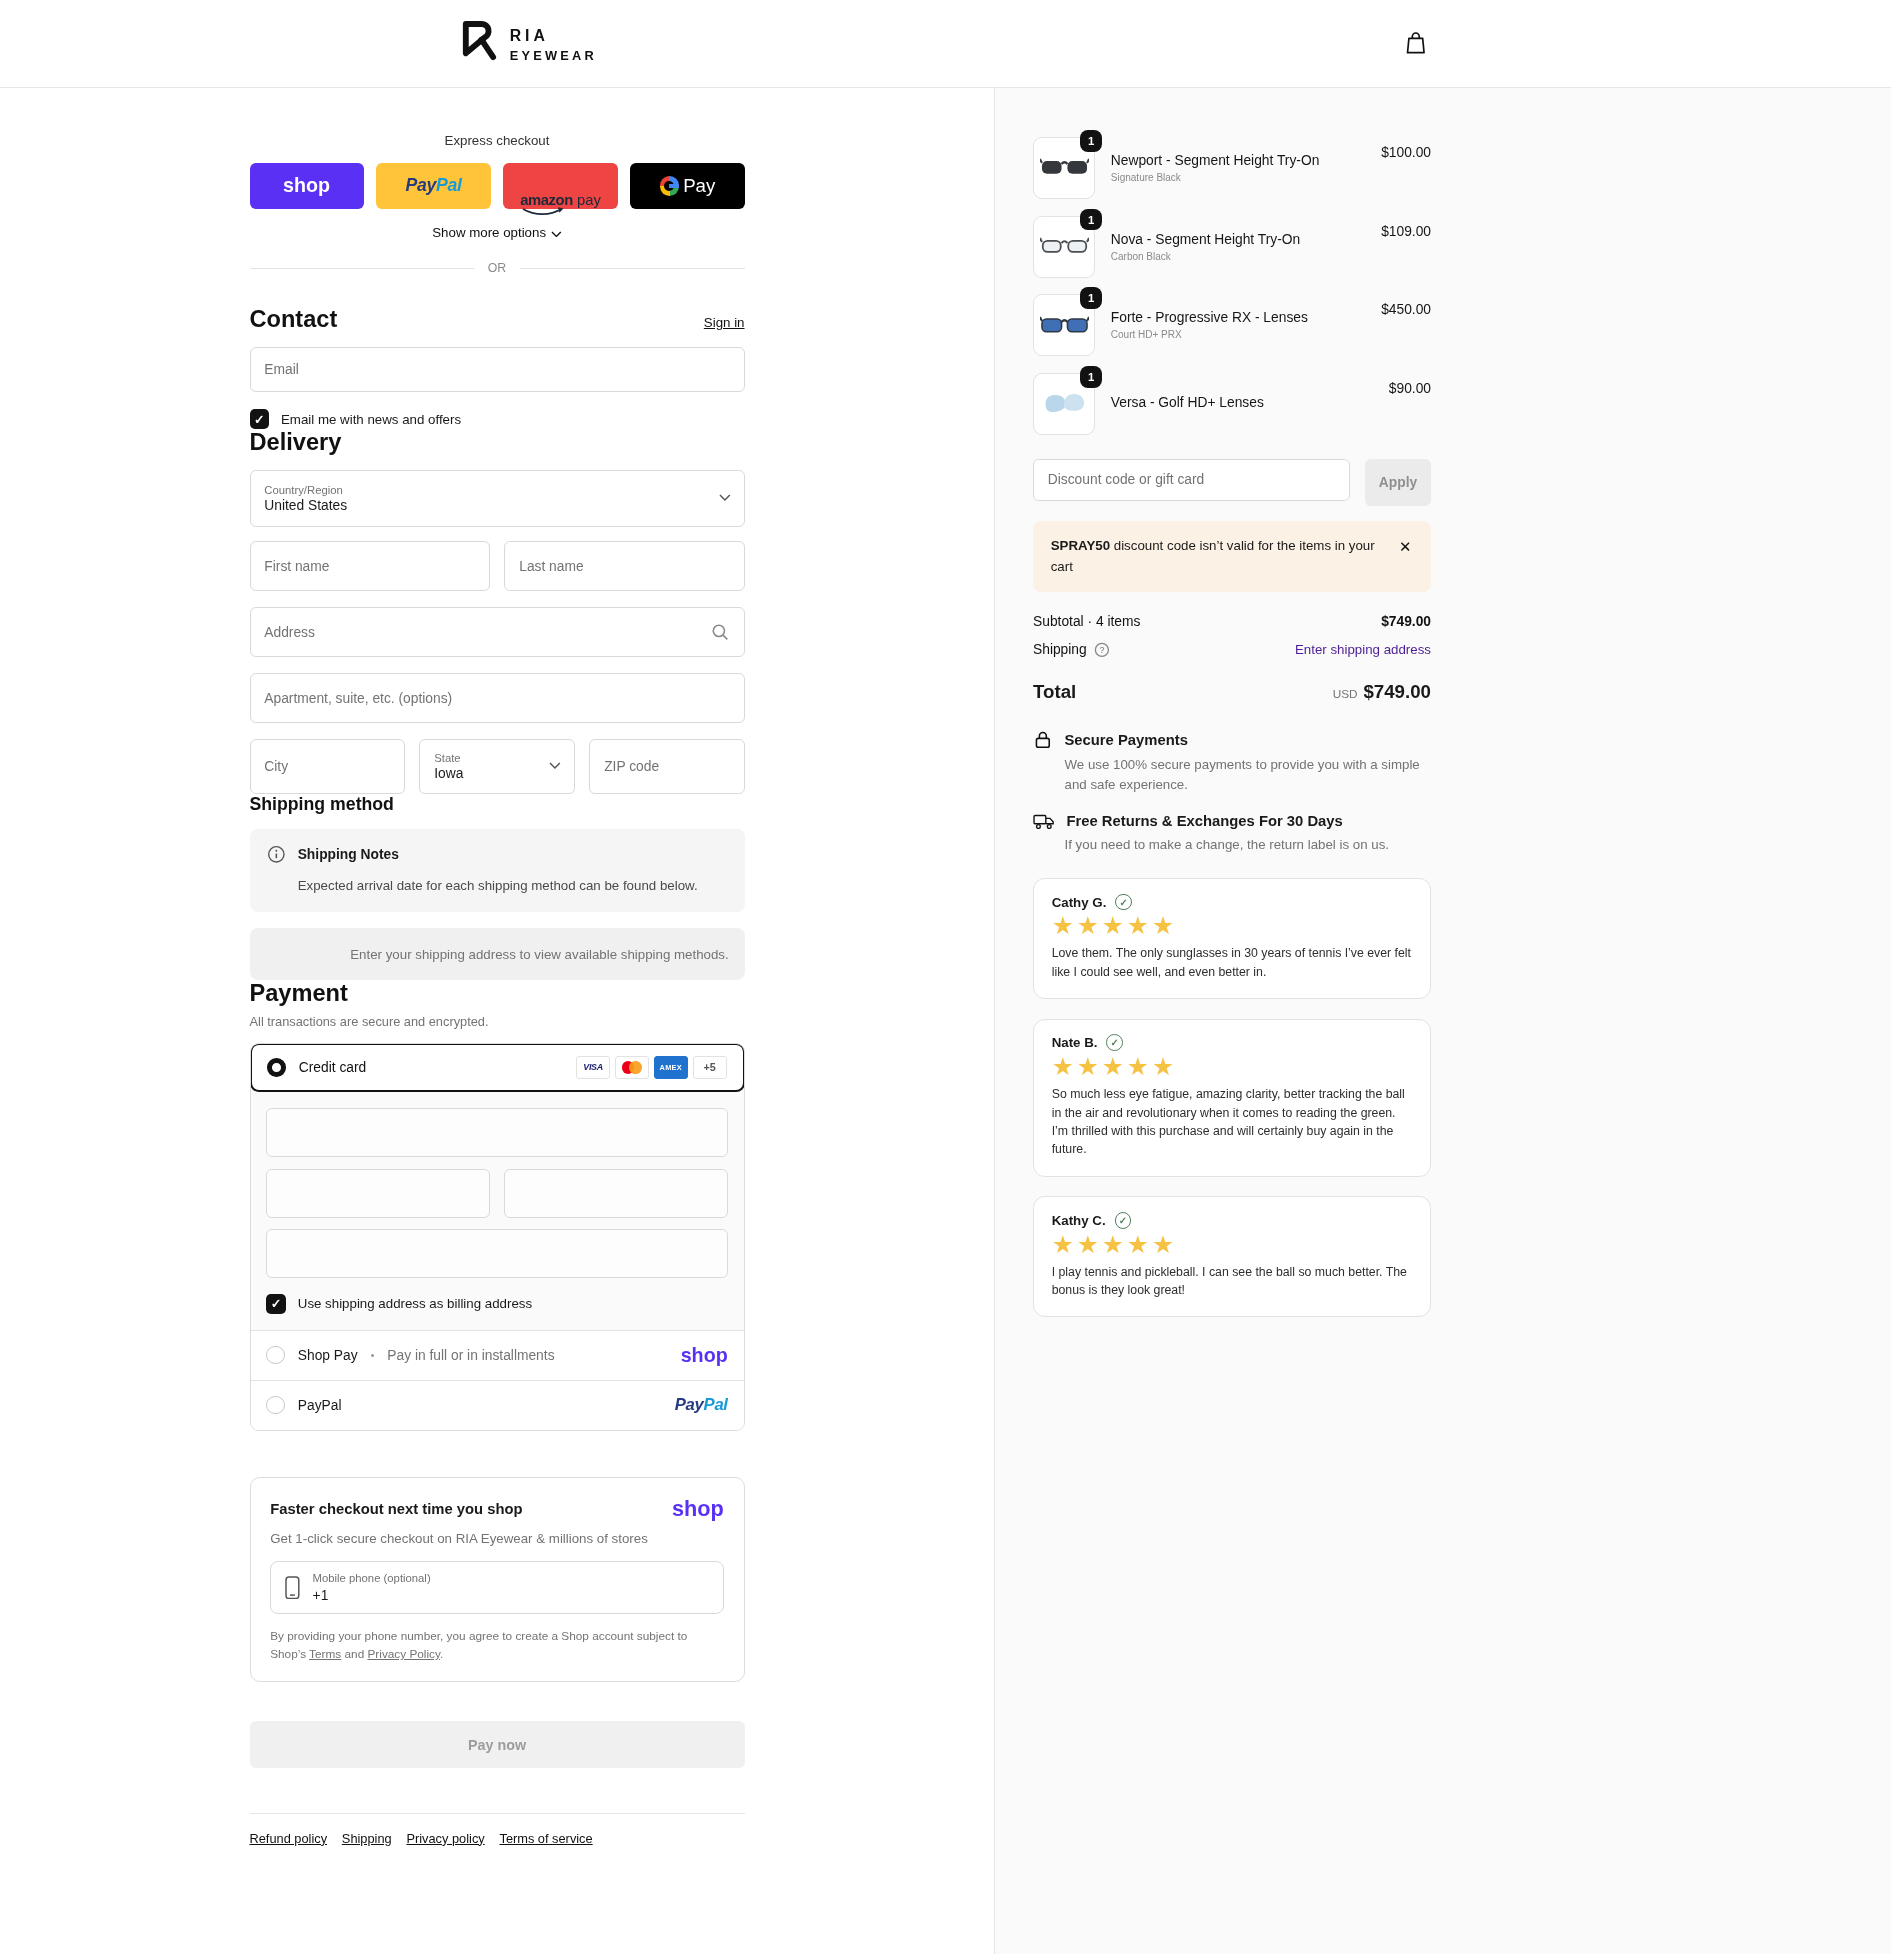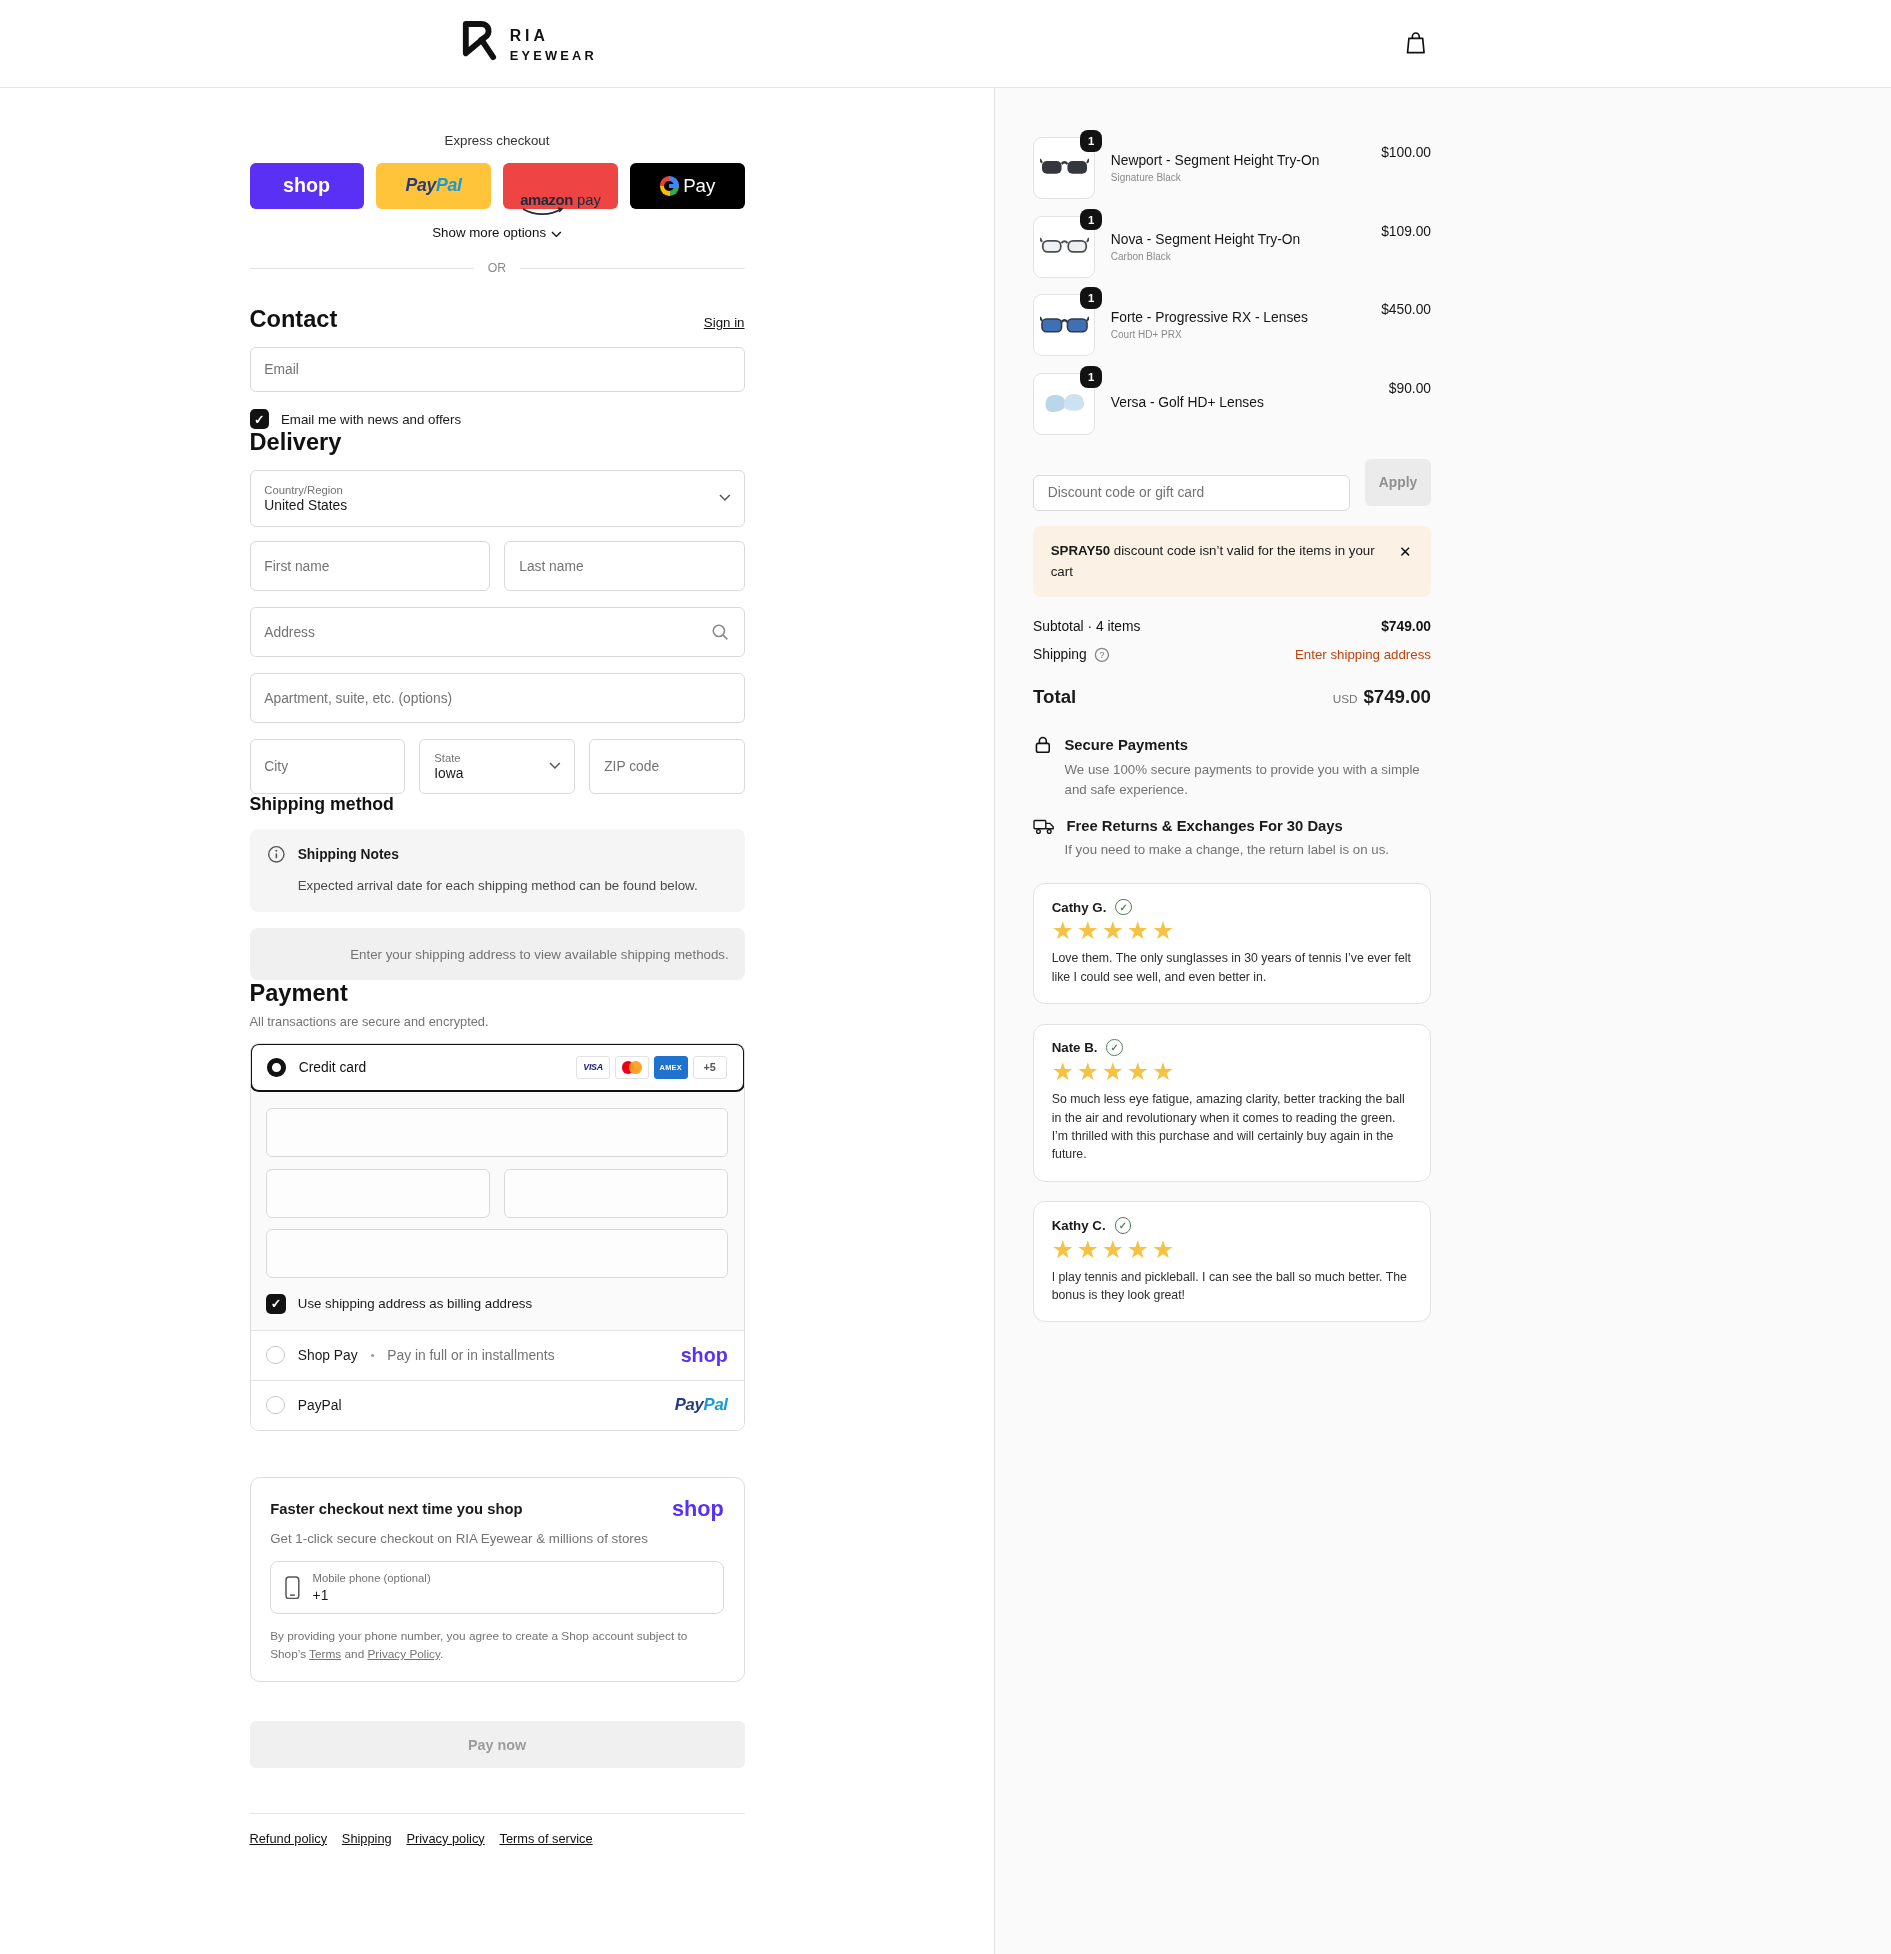--- a/index.html
+++ b/index.html
@@ -131,31 +131,31 @@
   .thumb { position:relative; width:62px; height:62px; border:1px solid #e3e3e3; border-radius:8.9px;
            background:#fff; display:flex; align-items:center; justify-content:center; flex:0 0 auto; }
   .qty { position:absolute; top:-7.9px; right:-7.9px; min-width:21.7px; height:21.7px; padding:0 3.9px; border-radius:7.9px;
          background:#121212; color:#fff; font-size:11.3px; font-weight:600;
          display:flex; align-items:center; justify-content:center; }
   .item-info { flex:1; }
   .item-title { font-size:13.8px; color:#161616; }
   .item-variant { font-size:10px; color:#8a8a8a; margin-top:3.9px; }
   .item-price { font-size:13.8px; color:#161616; align-self:flex-start; margin-top:7.9px; }
   .discount { display:flex; gap:14.8px; margin-top:23.6px; }
-  .disc-input { flex:1; height:36px;margin-top:16px; }
+  .disc-input { flex:1; height:42px; }
   .apply { width:66px; height:47px; background:#ebebeb; border:none; border-radius:5.9px; color:#8f8f8f;
            font-weight:600; font-size:13.8px; cursor:pointer; font-family:inherit; }
   .alert { margin-top:15.8px; background:#fbf1e4; border-radius:7.9px; padding:14.8px 17.7px;
            display:flex; font-size:13.3px; line-height:1.55; color:#1a1a1a; }
   .alert-text { flex:1; padding-right:19.7px; }
   .alert-x { background:none; border:none; font-size:14.8px; color:#111; cursor:pointer; align-self:flex-start; padding:2px; }
   .sumrow { display:flex; justify-content:space-between; align-items:center; font-size:13.8px; margin-top:12.8px; }
   .sum-label { display:flex; align-items:center; gap:6.9px; color:#111; }
   .sum-val { color:#111; font-weight:600; }
-  .sum-val.muted { color:#c2410c; font-weight:400; font-size:13.3px; }
+  .sum-val.muted { color:#4c1d95; font-weight:400; font-size:13.3px; }
   .total-row { display:flex; justify-content:space-between; align-items:baseline; margin-top:23.6px; }
   .total-label { font-size:18.7px; font-weight:700; }
   .cur { font-size:11.8px; color:#737373; margin-right:5.9px; }
   .total-val { font-size:18.7px; font-weight:700; }
   .trust { margin-top:26.6px; }
   .trust-item { margin-bottom:18.7px; }
   .trust-head { display:flex; align-items:center; gap:11.8px; font-size:14.8px; font-weight:700; }
   .trust-body { margin-left:31.5px; margin-top:5.9px; font-size:13.3px; color:#737373; line-height:1.45; max-width:366px; }
   .review { background:#fff; border:1px solid #e2e2e2; border-radius:11.8px; padding:14.8px 17.7px 16.7px; margin-bottom:19.7px; }
   .rev-head { display:flex; align-items:center; gap:8.9px; font-size:13.3px; font-weight:700; }

